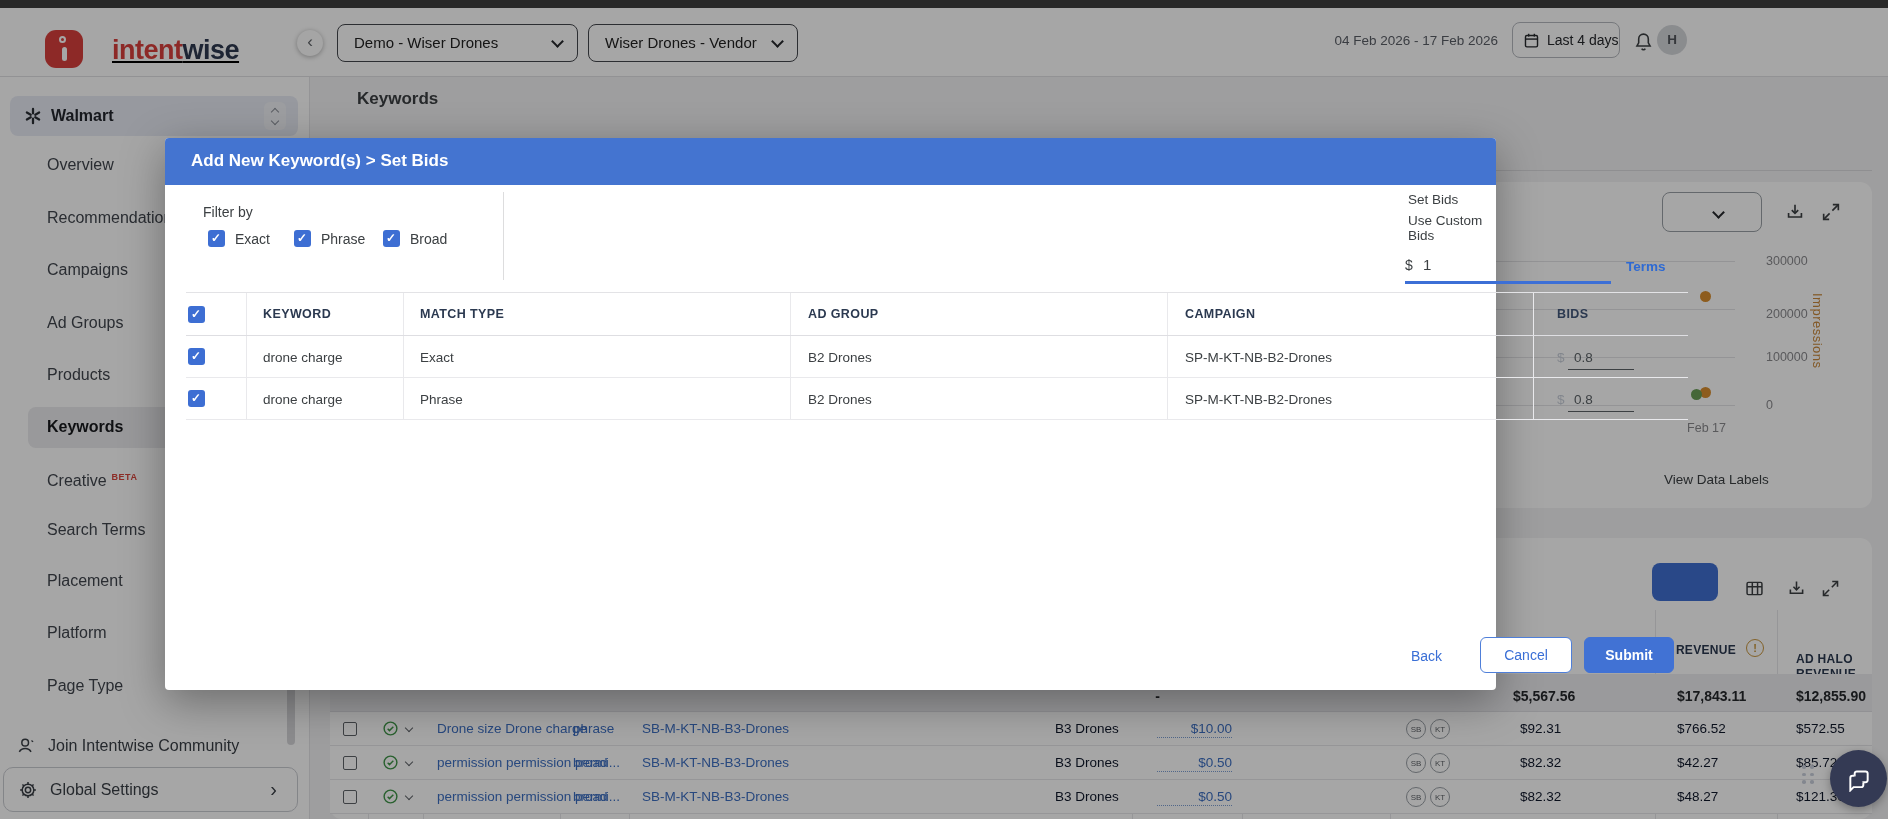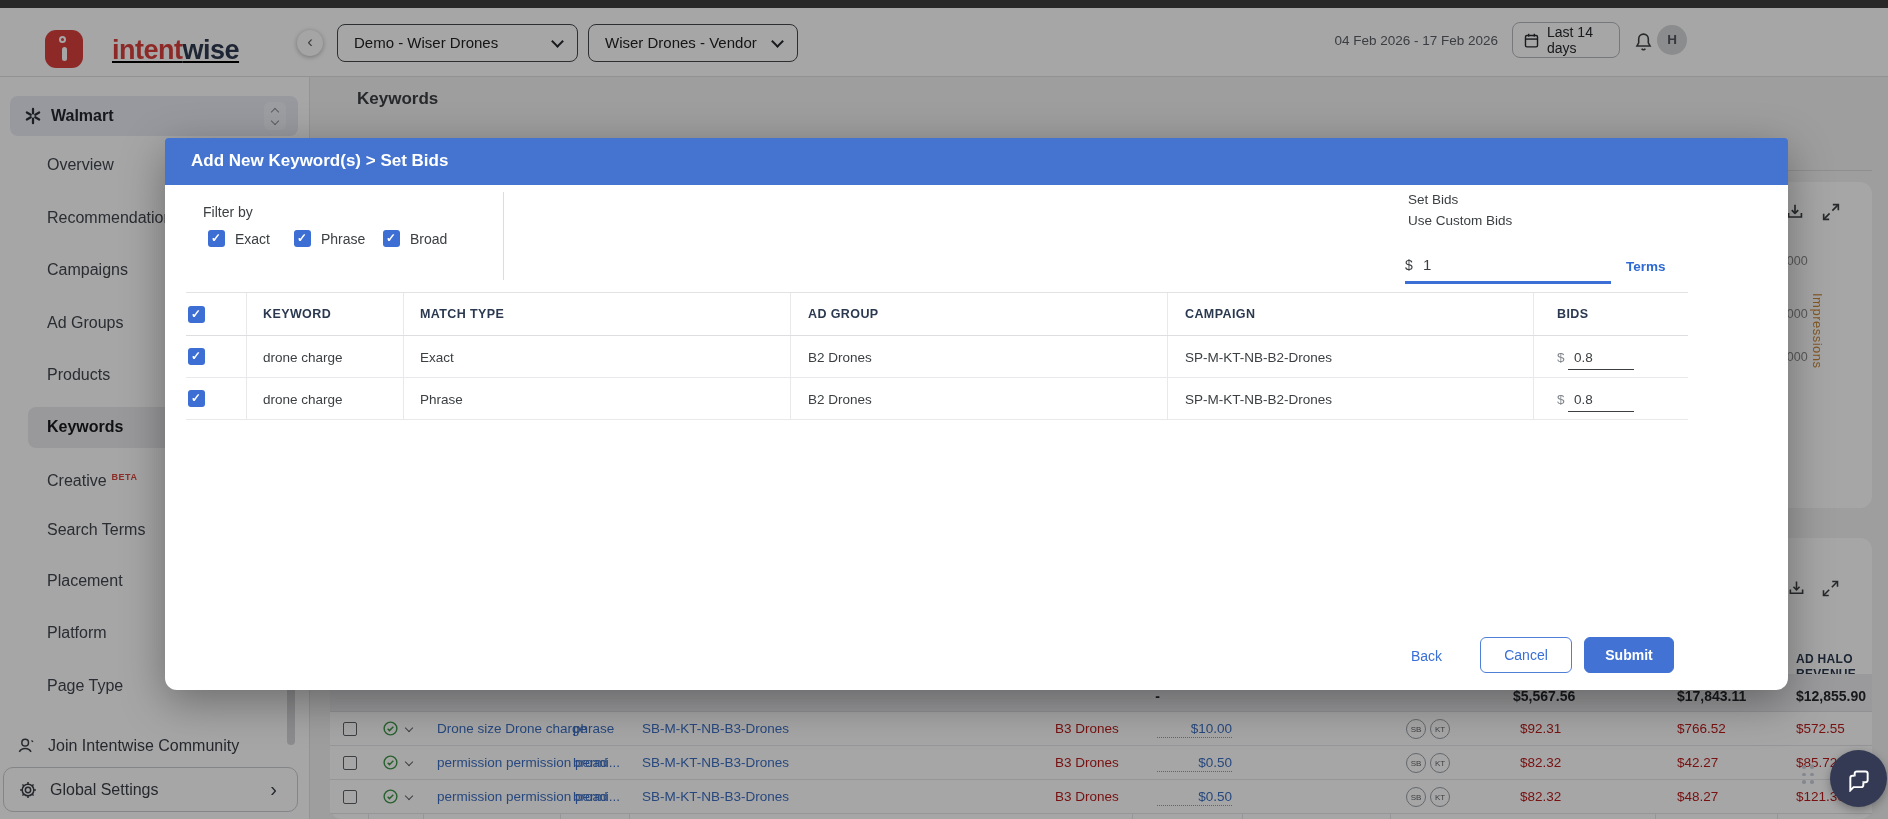--- a/index.html
+++ b/index.html
@@ -56,28 +56,28 @@
   .bt-bluebtn { left:1652px; top:563px; width:66px; height:38px; background:#3f6fd1; border-radius:8px; }
   .bt-head { font-size:12px; font-weight:bold; color:#2b3950; letter-spacing:.3px; line-height:15px; }
   .warn-circle { left:1746px; top:639px; width:18px; height:18px; border:1.6px solid #c9973f; border-radius:50%; color:#c9973f; font-size:11px; font-weight:bold; text-align:center; line-height:16px; }
   .vline { position:absolute; width:1px; background:#e7e7ea; top:72px; bottom:0; }
   .totals-row { left:330px; top:674px; width:1542px; height:38px; background:#ededf0; border-bottom:1px solid #dfdfe3; }
   .totals-row span { position:absolute; top:14px; font-size:14px; font-weight:bold; color:#26282c; }
   .bt-row { left:330px; width:1542px; height:34px; border-bottom:1px solid #e7e7ea; background:#fff; }
   .bt-row > * { position:absolute; top:9px; font-size:13.5px; }
   .bt-cb { width:14px; height:14px; border:1.6px solid #5f6368; border-radius:2px; background:#fff; top:10px !important; }
   .lnk { color:#3d6fc2; }
-  .dark { color:#b91c1c; }
+  .dark { color:#0f172a; }
   .bid-lnk { width:75px; text-align:right; color:#3d6fc2; border-bottom:1px dotted #7d9fd4; padding-bottom:1px; }
   .badge { width:20px; height:20px; border:1.2px solid #9aa0a6; border-radius:50%; font-size:8px; color:#5f6368; text-align:center; line-height:19px; top:7px !important; }
   .row-chev { width:6px; height:6px; border-right:1.6px solid #5f6368; border-bottom:1.6px solid #5f6368; transform:rotate(45deg); top:13px !important; }
 
   
   .overlay { left:0; top:0; width:1888px; height:819px; background:rgba(0,0,0,.35); }
-  .modal { left:165px; top:138px; width:1623px; height:552px; background:#fff; border-radius:12px; box-shadow:0 12px 44px rgba(0,0,0,.35); }
+  .modal { left:165px; top:138px; width:1331px; height:552px; background:#fff; border-radius:4px; box-shadow:0 12px 44px rgba(0,0,0,.35); }
   .modal-header { position:absolute; left:0; top:0; width:100%; height:47px; background:#4474d0; border-radius:4px 4px 0 0; }
   .modal-title { position:absolute; left:26px; top:13px; font-size:17px; font-weight:bold; color:#fff; }
   .filter-label { position:absolute; left:38px; top:66px; font-size:14px; color:#3c4043; }
   .cbx { width:17px; height:17px; background:#3d6ed3; border-radius:3px; position:absolute; }
   .cbx::after { content:"✓"; color:#fff; font-size:12px; font-weight:bold; position:absolute; left:3px; top:1px; }
   .cb-label { position:absolute; top:93px; font-size:14px; color:#3c4043; }
   .m-vdiv { position:absolute; left:338px; top:54px; width:1px; height:88px; background:#ddddde; }
   .sb-txt { position:absolute; left:1243px; font-size:13.5px; color:#3c4043; }
   .bid-input-line { position:absolute; left:1240px; top:143px; width:206px; height:3px; background:#3c6fd6; }
   .apply { position:absolute; left:1461px; top:121px; font-size:13.5px; font-weight:bold; color:#2e6ad3; }
@@ -127,21 +127,21 @@
     <div class="abs date-range" style="position:absolute;">04 Feb 2026 - 17 Feb 2026</div>
     <div class="abs preset-btn" style="position:absolute;">
       <span>
         <svg width="17" height="17" viewBox="0 0 24 24" fill="none" stroke="#26282c" stroke-width="2">
             <rect x="3.5" y="5" width="17" height="16" rx="2"></rect>
             <line x1="3.5" y1="10" x2="20.5" y2="10"></line>
             <line x1="8" y1="2.5" x2="8" y2="6.5"></line>
             <line x1="16" y1="2.5" x2="16" y2="6.5"></line>
           </svg>
       </span>
-      <span>Last 14 days</span>
+      <span>Last 4 days</span>
     </div>
     <div class="abs" style="position:absolute; left:1633px; top:23px;">
       <svg width="21" height="22" viewBox="0 0 24 24" fill="none" stroke="#3c4043" stroke-width="1.8">
           <path d="M12 3c-3.3 0-5.5 2.4-5.5 5.5V13l-2 3.5h15L17.5 13V8.5C17.5 5.4 15.3 3 12 3z"></path>
           <path d="M10 19.5a2.2 2.2 0 0 0 4 0"></path>
         </svg>
     </div>
     <div class="abs avatar" style="position:absolute;"><span>H</span></div>
   </div>
 

